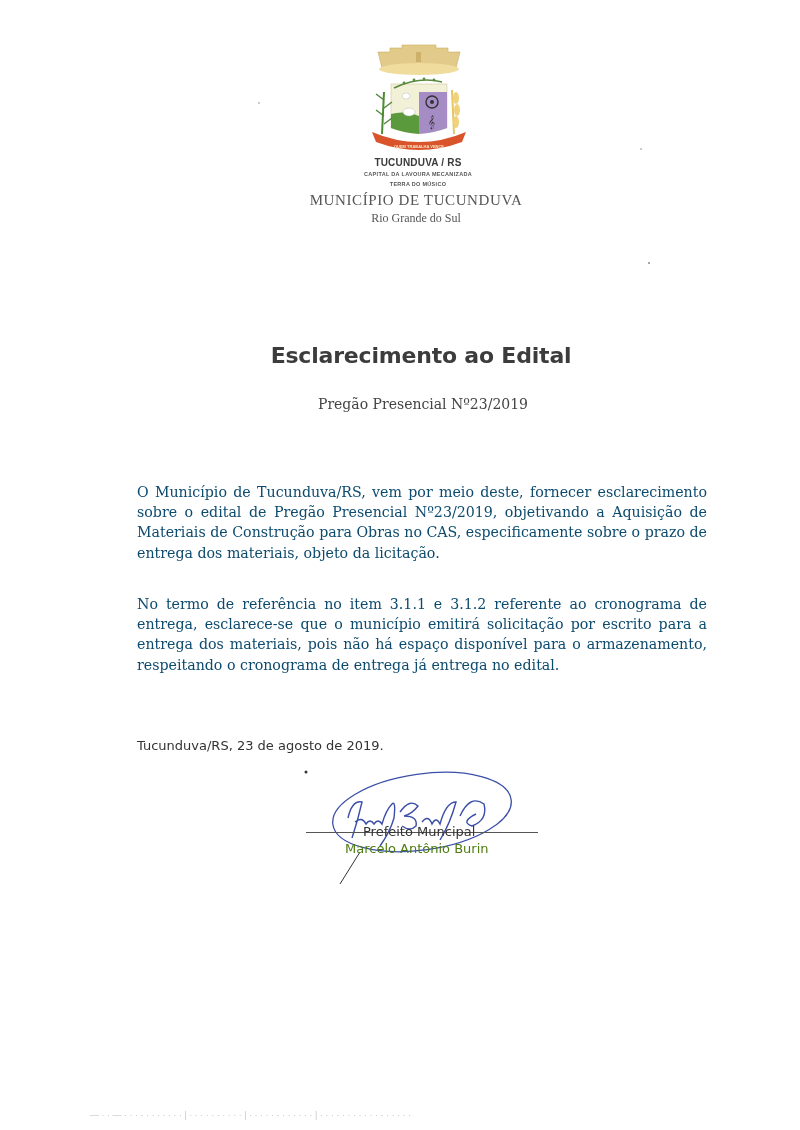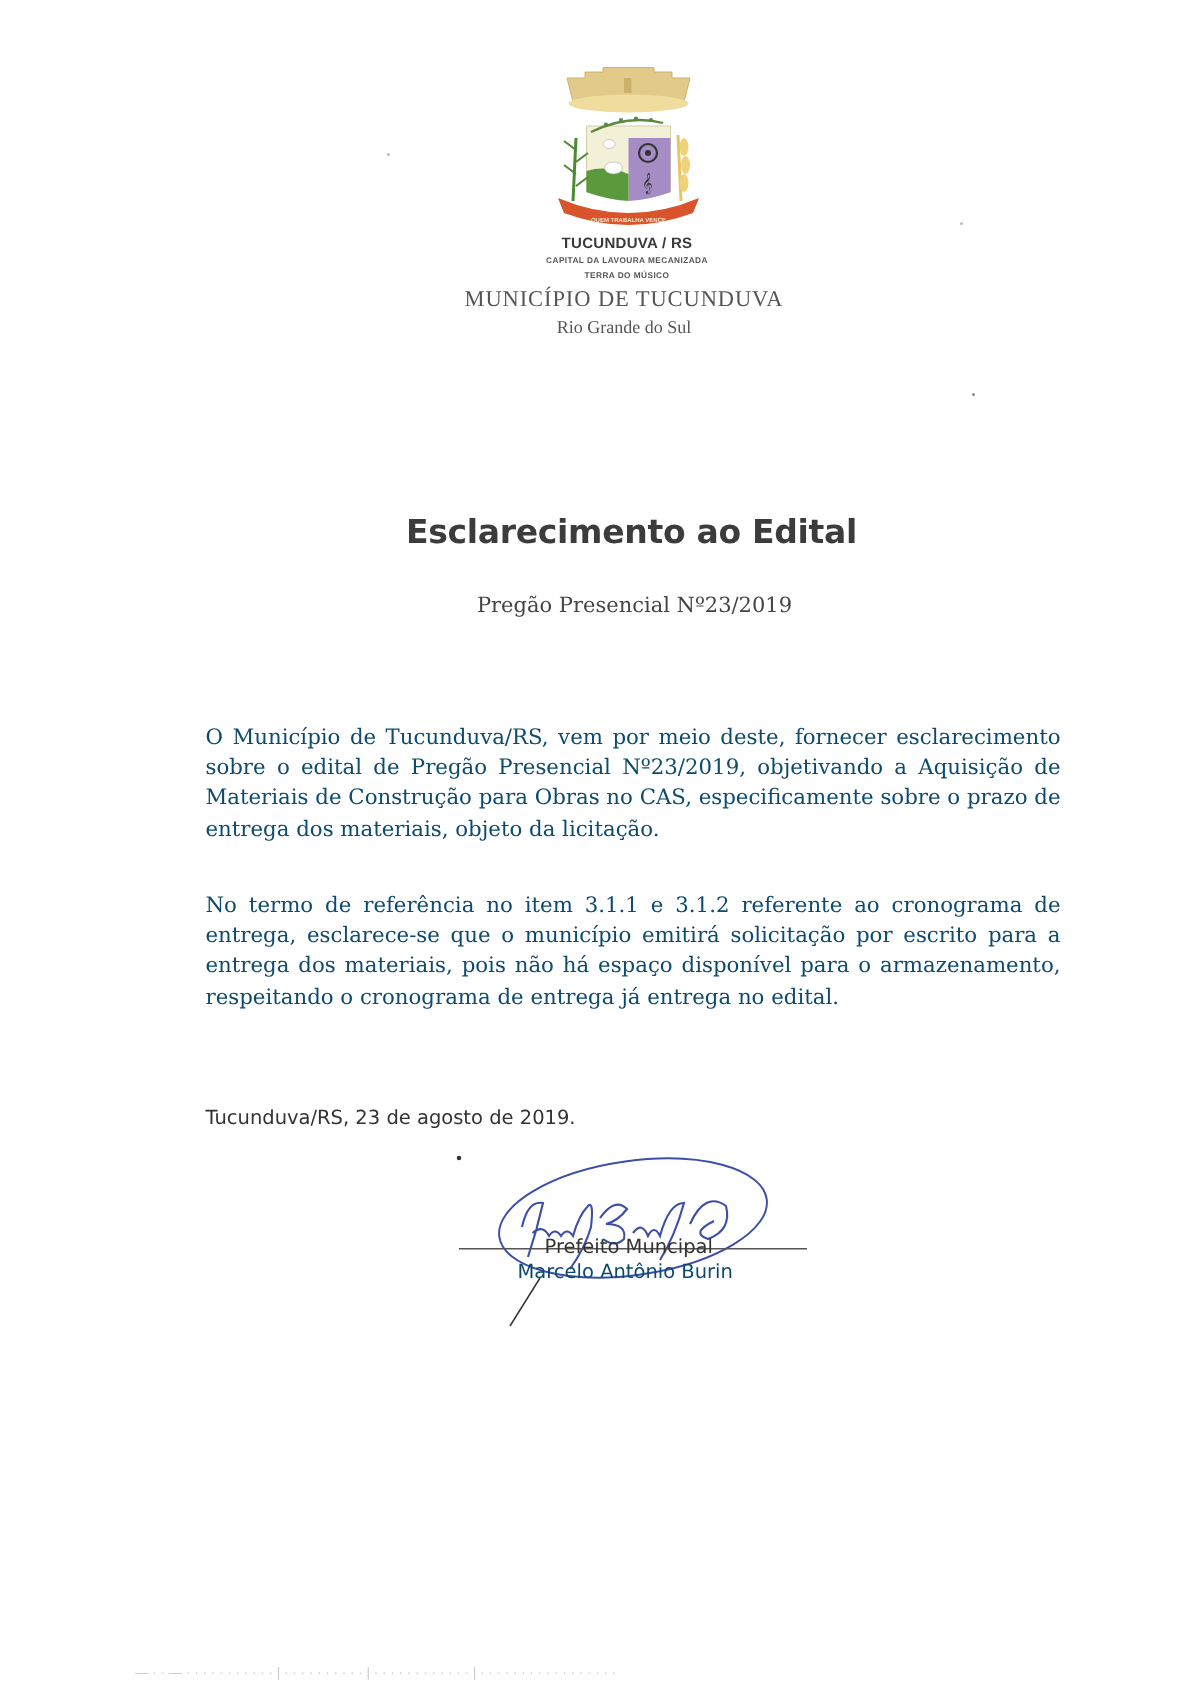--- a/index.html
+++ b/index.html
@@ -25,21 +25,21 @@
       font-family: "DejaVu Serif", serif; font-size: 14px; color: #444; }
     .para { position: absolute; left: 137px; width: 570px; font-family: "DejaVu Serif", serif;
       font-size: 14.2px; line-height: 20.2px; color: #0c4a6e; text-align: justify; margin: 0; }
     .p1 { top: 482px; }
     .p2 { top: 594px; }
     .date { position: absolute; top: 709px; left: 137px; font-family: "DejaVu Sans", sans-serif;
       font-size: 13px; color: #333; margin-top: 29px; }
     .sig-art { position: absolute; left: 300px; top: 760px; width: 260px; height: 130px; }
     .sig-line { position: absolute; left: 306px; top: 832px; width: 232px; height: 1px; background: #555; }
     .sig-name { position: absolute; top: 841px; left: 345px; font-family: "DejaVu Sans", sans-serif;
-      font-size: 13px; color: #0c4a6e; }
+      font-size: 13px; color: #4d7c0f; }
     .sig-role { position: absolute; top: 824px; left: 363px; font-family: "DejaVu Sans", sans-serif;
       font-size: 13px; color: #333; }
     .footer { position: absolute; top: 1110px; left: 90px; width: 650px; height: 10px; overflow: hidden;
       font-family: "Liberation Sans", sans-serif; font-size: 9px; color: #c8c8c8; white-space: nowrap; }
     .speck { position: absolute; width: 2px; height: 2px; background: #888; border-radius: 50%; }
   </style>
 </head>
 <body>
 
 <div class="page">

